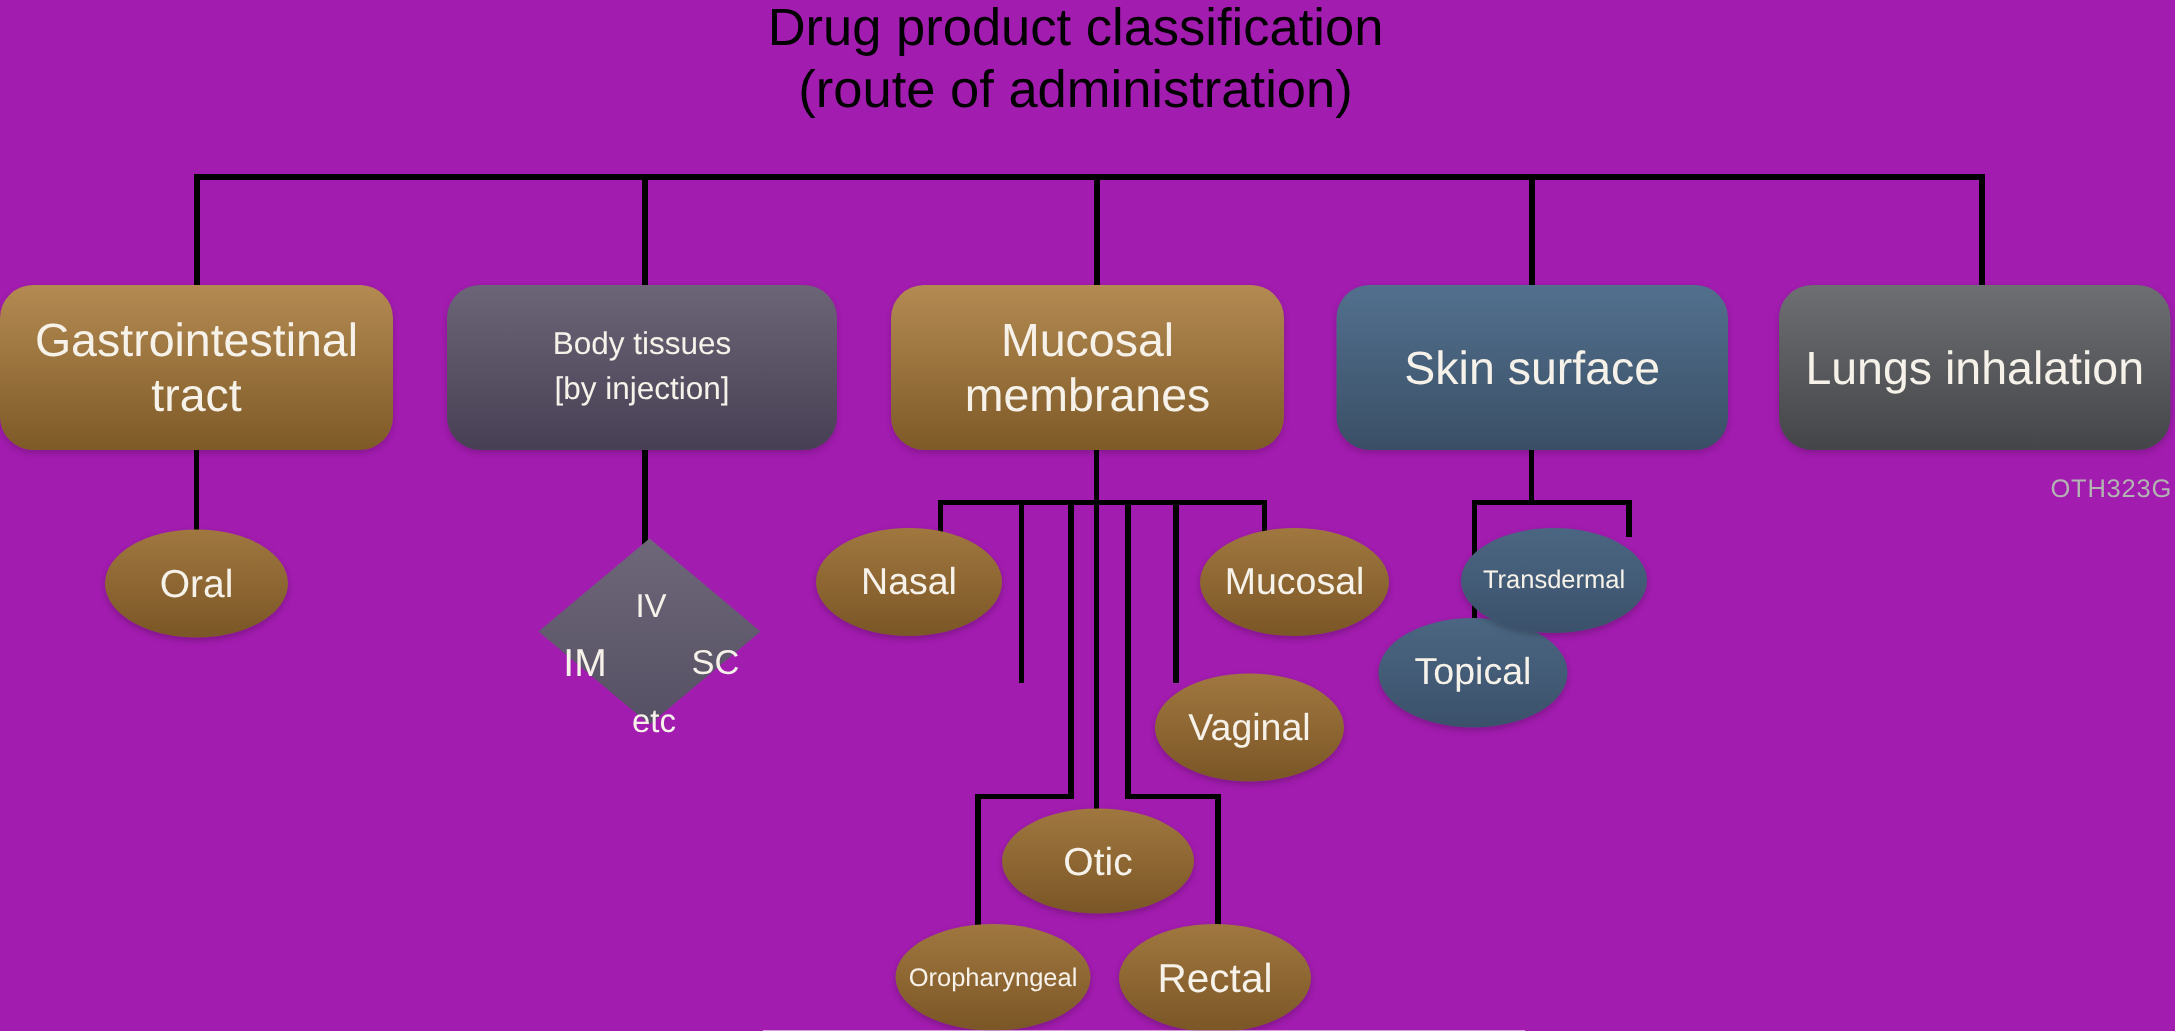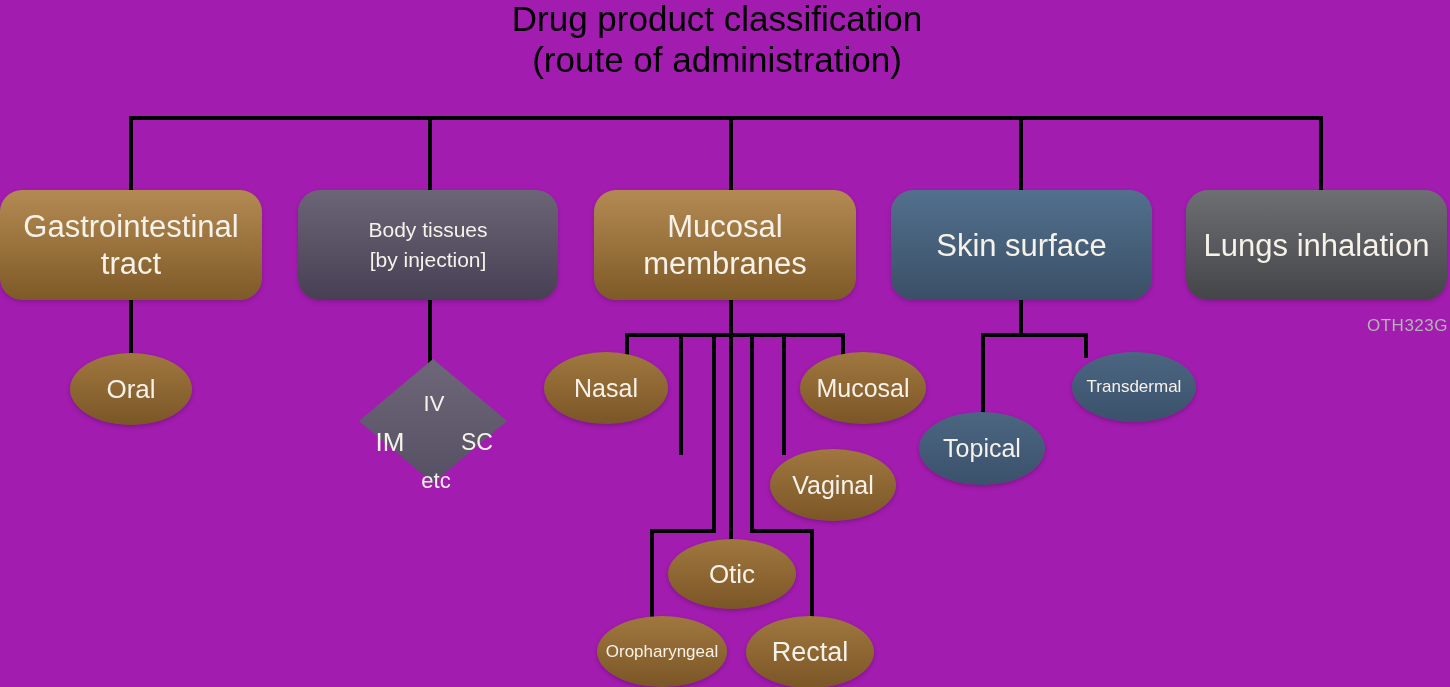--- a/index.html
+++ b/index.html
@@ -146,19 +146,19 @@
   <div class="ellipse brown" style="left:770px;top:449px;width:126px;height:72px;font-size:25px">
     <span>Vaginal</span>
   </div>
   <div class="ellipse brown" style="left:800px;top:352px;width:126px;height:72px;font-size:25px">
     <span>Mucosal</span>
   </div>
 
   <div class="ellipse blue" style="left:919px;top:412px;width:126px;height:73px;font-size:25px">
     <span>Topical</span>
   </div>
-  <div class="ellipse blue" style="left:1072px;top:352px;width:124px;height:70px;font-size:17px">
+  <div class="ellipse blue" style="left:974px;top:352px;width:124px;height:70px;font-size:17px">
     <span>Transdermal</span>
   </div>
 
   <div class="watermark">OTH323G</div>
 
 </div>
 
 </body></html>

